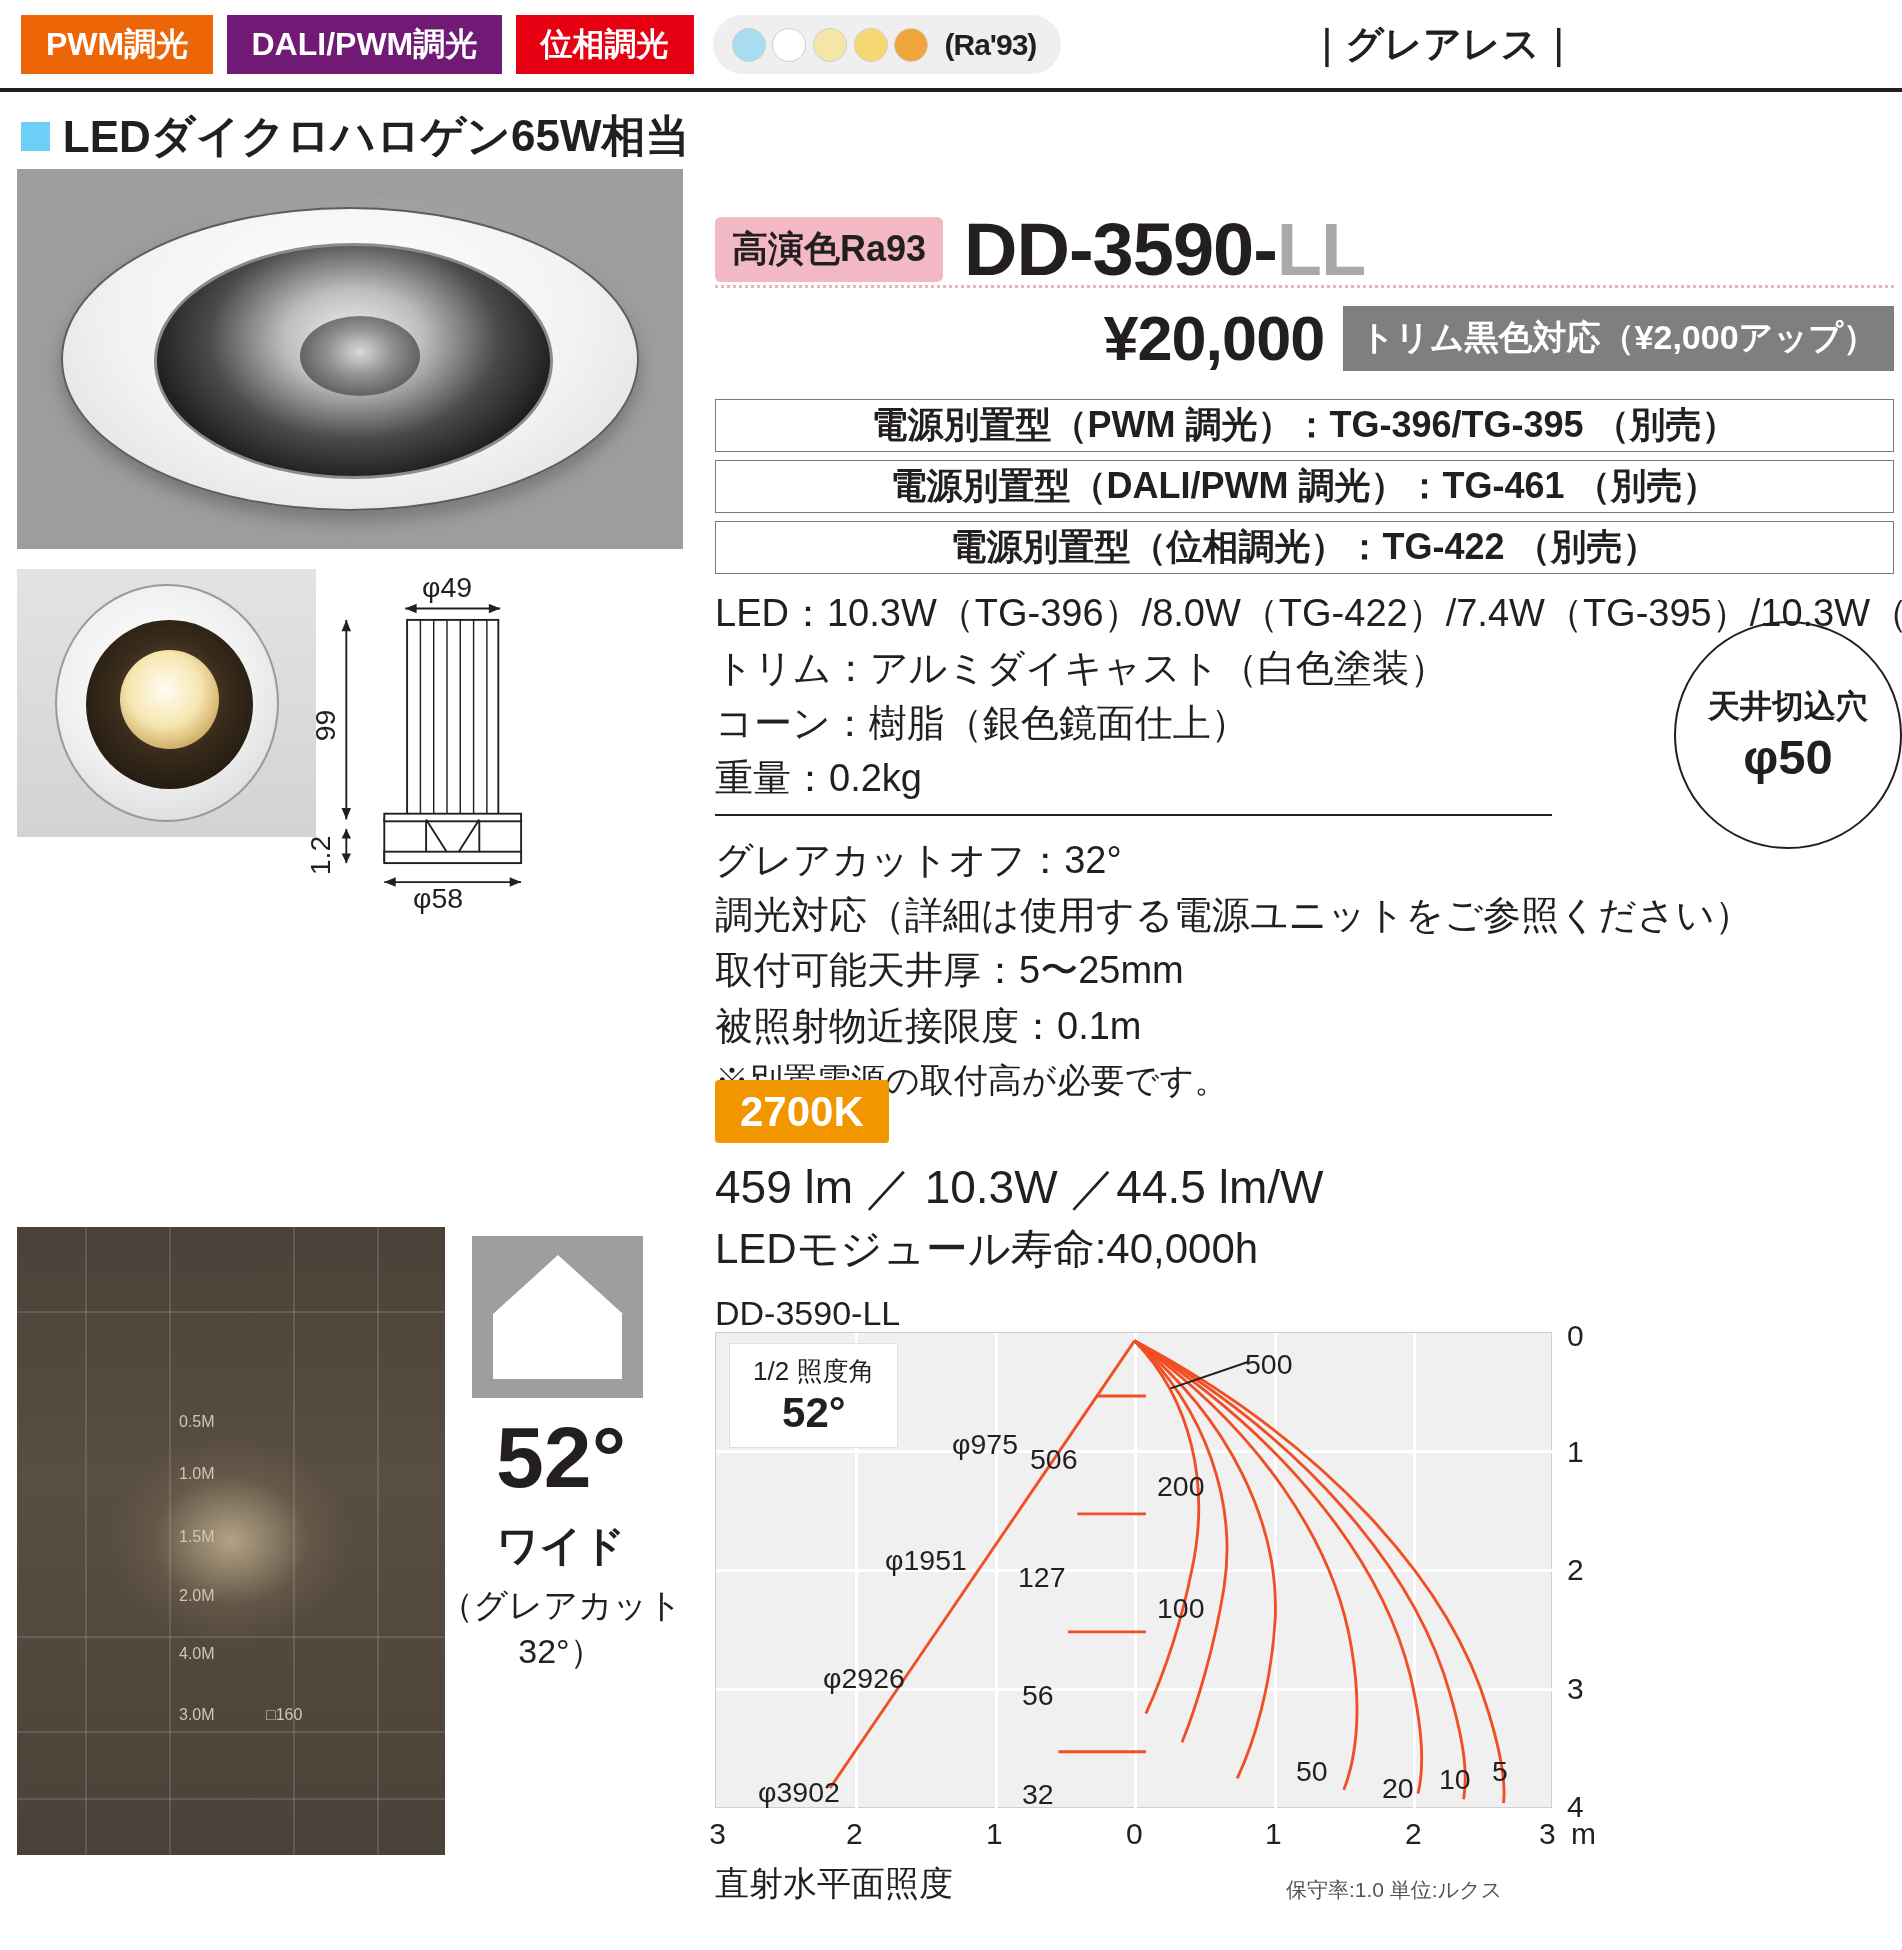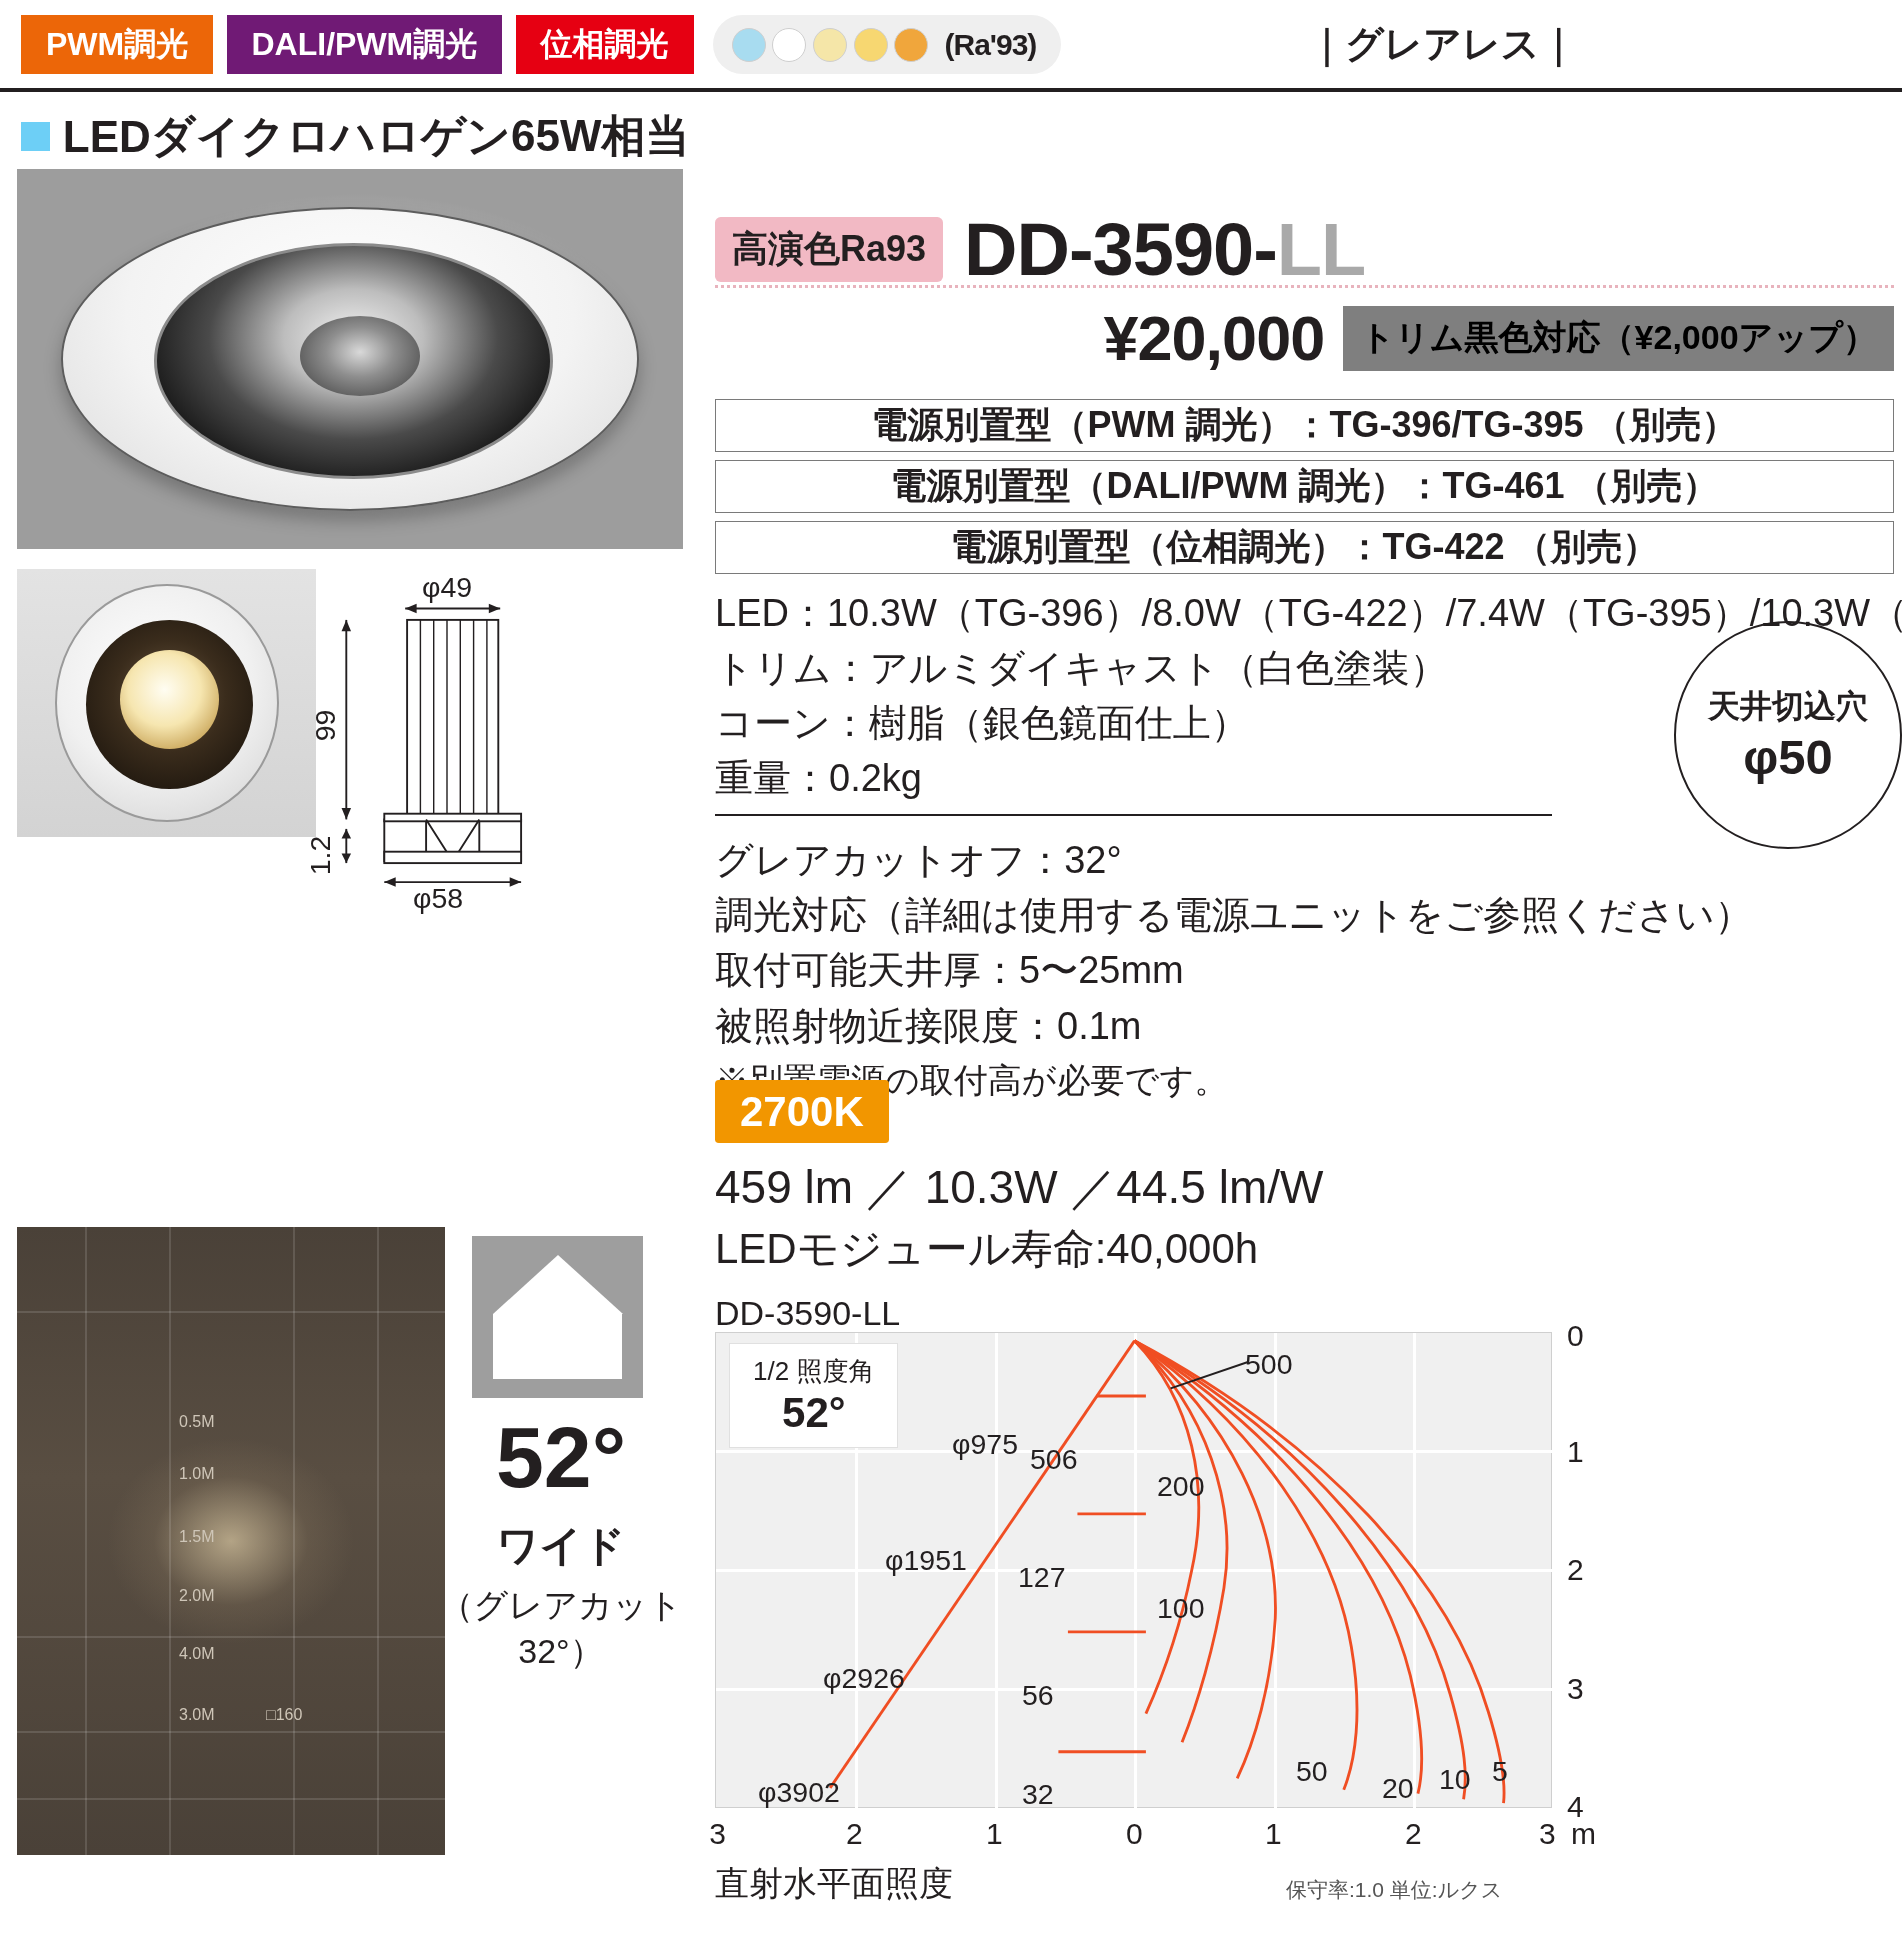--- a/index.html
+++ b/index.html
@@ -135,21 +135,21 @@
   .ra93-chip {
     background:#f2b9c4; color:#231f20; font-size:36px; font-weight:bold;
     padding:7.6px 17px; border-radius:5.7px;
   }
   .model-name { font-size:74px; font-weight:bold; letter-spacing:-1px; margin-left:21px; }
   .model-name .dim { color:#a9a9a9; }
   .dotted { position:absolute; left:0; top:285px; width:1179px; border-bottom:3.8px dotted #e8b3bd; }
 
   .price-row{ position:absolute; left:0; top:302px; width:1179px; display:flex; align-items:center; justify-content:flex-end; }
   .price{ font-size:63px; font-weight:bold; letter-spacing:-1px; }
-  .trim-chip{ margin-left:19px; background:#7f7f7f; color:#000000; font-size:34px; font-weight:bold; padding:9.5px 17px; white-space:nowrap;}
+  .trim-chip{ margin-left:19px; background:#7f7f7f; color:#ffffff; font-size:34px; font-weight:bold; padding:9.5px 17px; white-space:nowrap;}
 
   .psu-box{
     position:absolute; left:0; width:1179px; height:53px;
     border:1.9px solid #7a7a7a; display:flex; align-items:center; justify-content:center;
     font-size:36px; font-weight:bold;
   }
   .psu1{ top:399px; } .psu2{ top:460px; } .psu3{ top:521px; }
 
   .spec-line{ position:absolute; left:0; font-size:38px; white-space:nowrap; }
   .rule{ position:absolute; left:0; width:837px; border-bottom:2.9px solid #231f20; }

